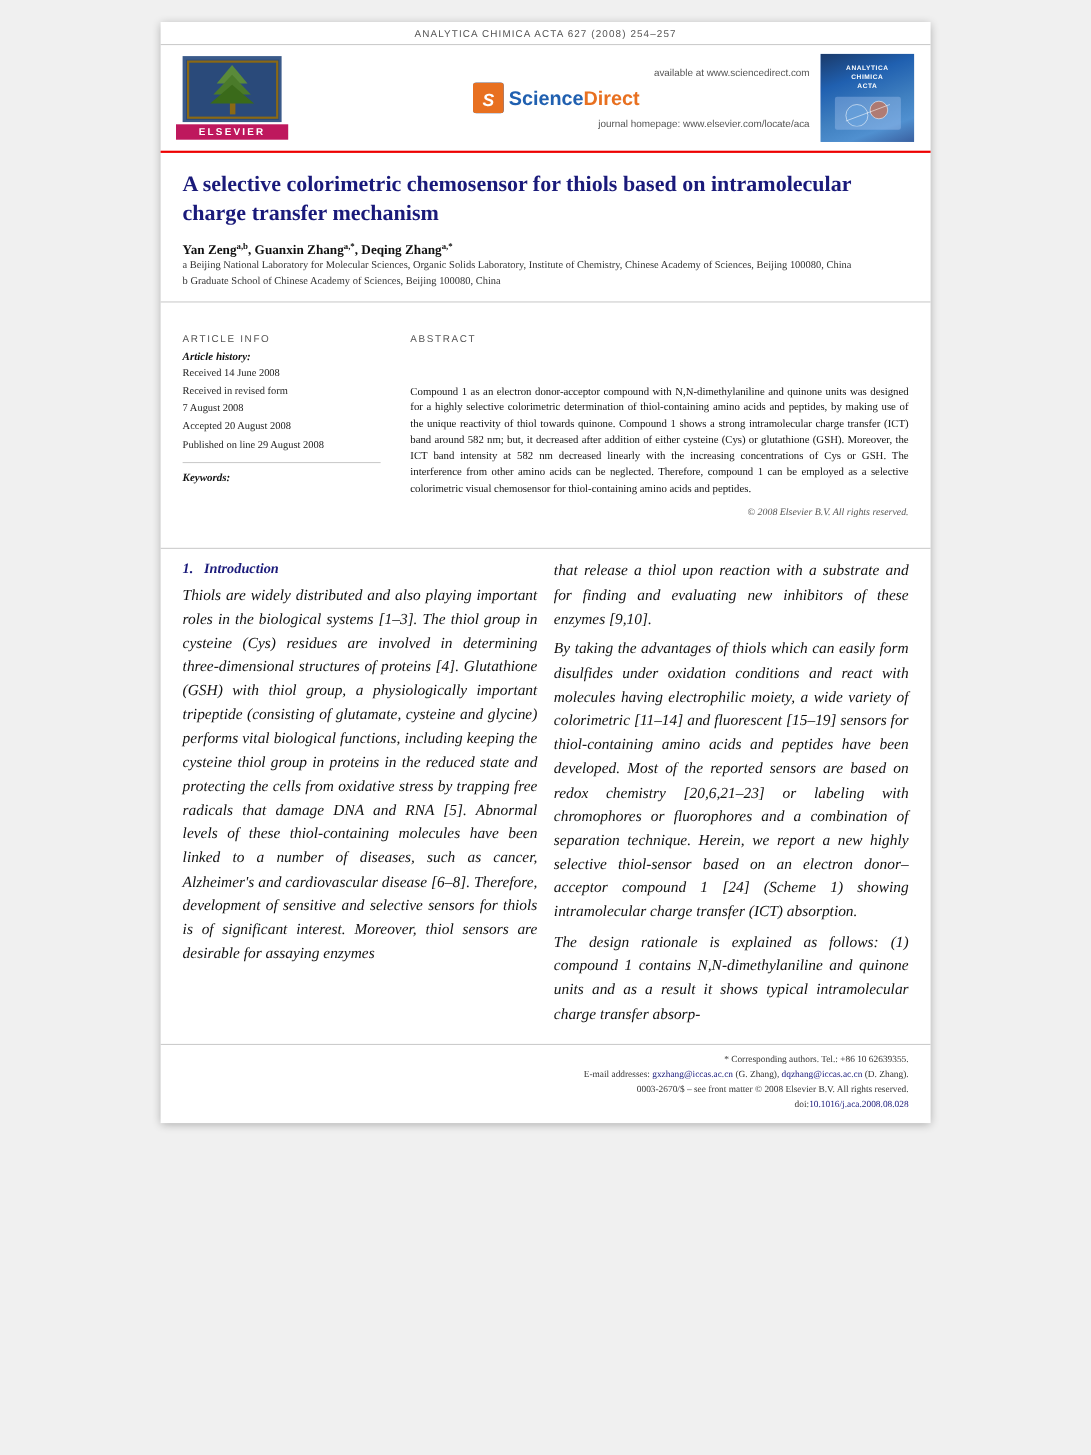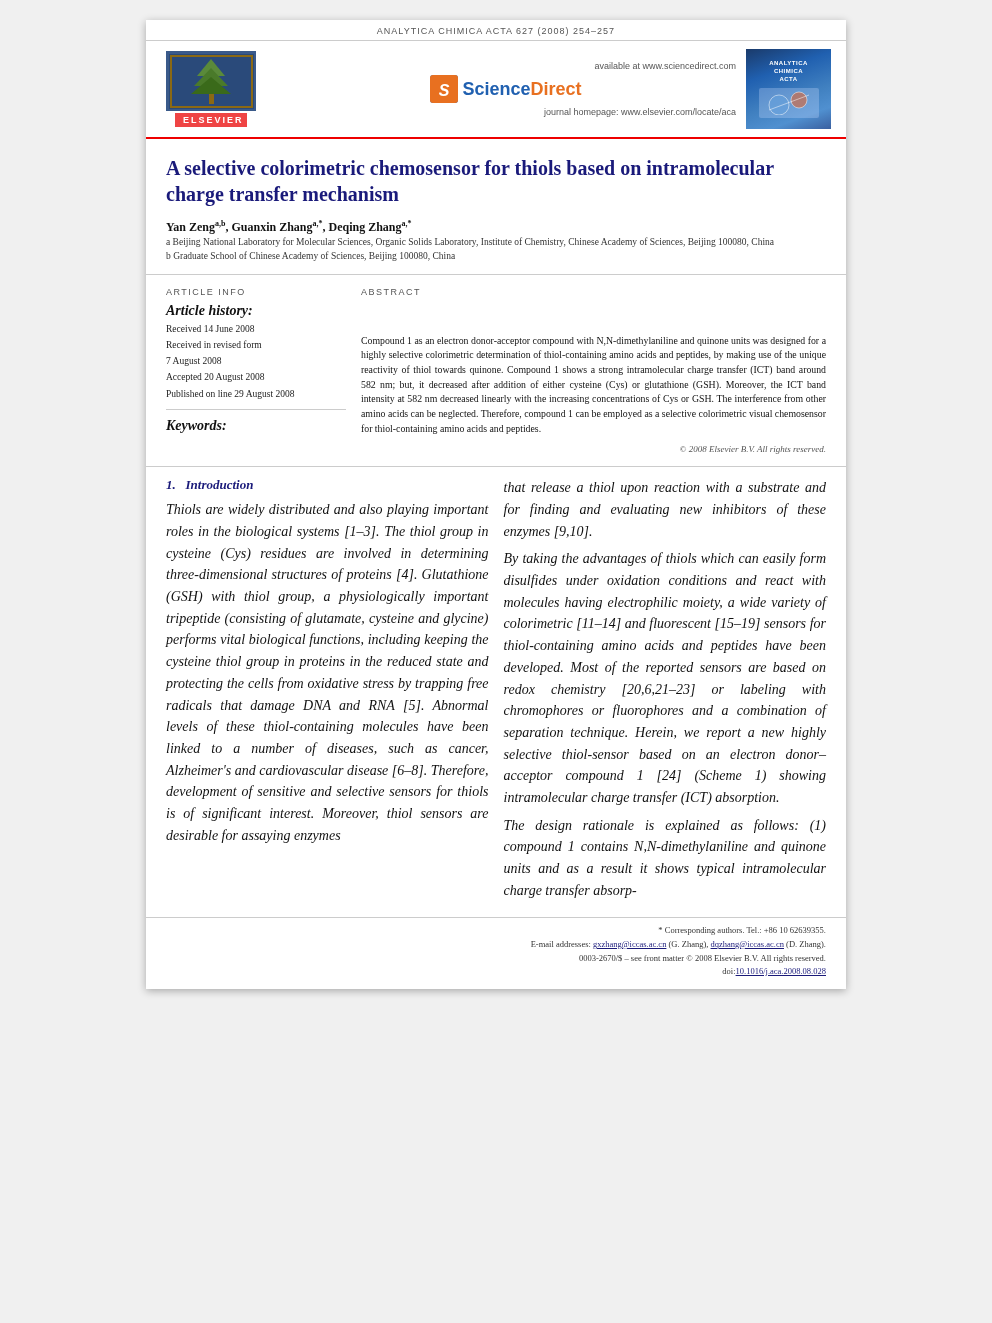--- a/index.html
+++ b/index.html
@@ -50,28 +50,28 @@
       align-items: center;
       justify-content: center;
       position: relative;
       overflow: hidden;
     }
     .elsevier-tree svg {
       width: 85px;
       height: 55px;
     }
     .elsevier-label {
-      background: #ef4444;
+      background: #be185d;
       color: white;
       font-size: 9px;
       font-weight: bold;
       letter-spacing: 2px;
       padding: 2px 8px;
       font-family: Arial, sans-serif;
-      width: 72px;
+      width: 102px;
       text-align: center;
       margin-top: 2px;
     }
     .header-center {
       flex: 1;
       text-align: right;
       padding: 0 10px;
     }
     .available-text {
       font-size: 9px;
@@ -149,38 +149,38 @@
     .authors sup {
       font-size: 8px;
     }
     .affiliations {
       font-size: 9.5px;
       color: #333;
       line-height: 1.5;
     }
     .content-section {
       display: flex;
-      padding: 12px 20px;
+      padding: 28px 20px;
       border-bottom: 1px solid #ccc;
-      gap: 15px;
+      gap: 27px;
     }
     .article-info {
       width: 180px;
       flex-shrink: 0;
     }
     .info-heading {
       font-size: 9px;
       letter-spacing: 1.5px;
       color: #555;
       text-transform: uppercase;
       font-family: Arial, sans-serif;
       margin-bottom: 6px;
     }
     .info-subheading {
-      font-size: 14px;
+      font-size: 10px;
       font-style: italic;
       font-weight: bold;
       margin-bottom: 3px;
       color: #111;
     }
     .info-text {
       font-size: 9.5px;
       color: #222;
       line-height: 1.5;
       margin-bottom: 2px;
@@ -253,21 +253,20 @@
       color: #333;
       line-height: 1.6;
       text-align: right;
     }
     .footnote-text {
       font-size: 8.5px;
       color: #333;
     }
     .footnote-text a {
       color: #1a1a7a;
-      text-decoration: underline;
     }
   </style>
 </head>
 <body>
 
 <div class="page">
 
   <div class="top-bar">
     <span>ANALYTICA CHIMICA ACTA 627 (2008) 254–257</span>
   </div>

